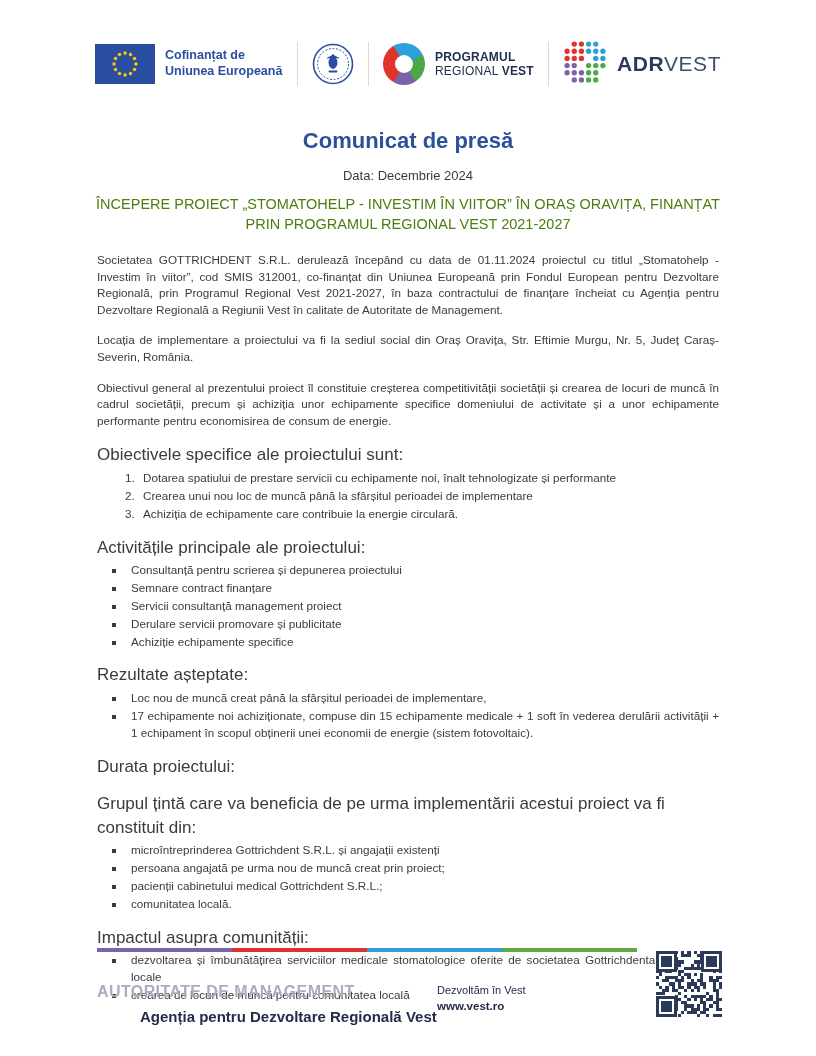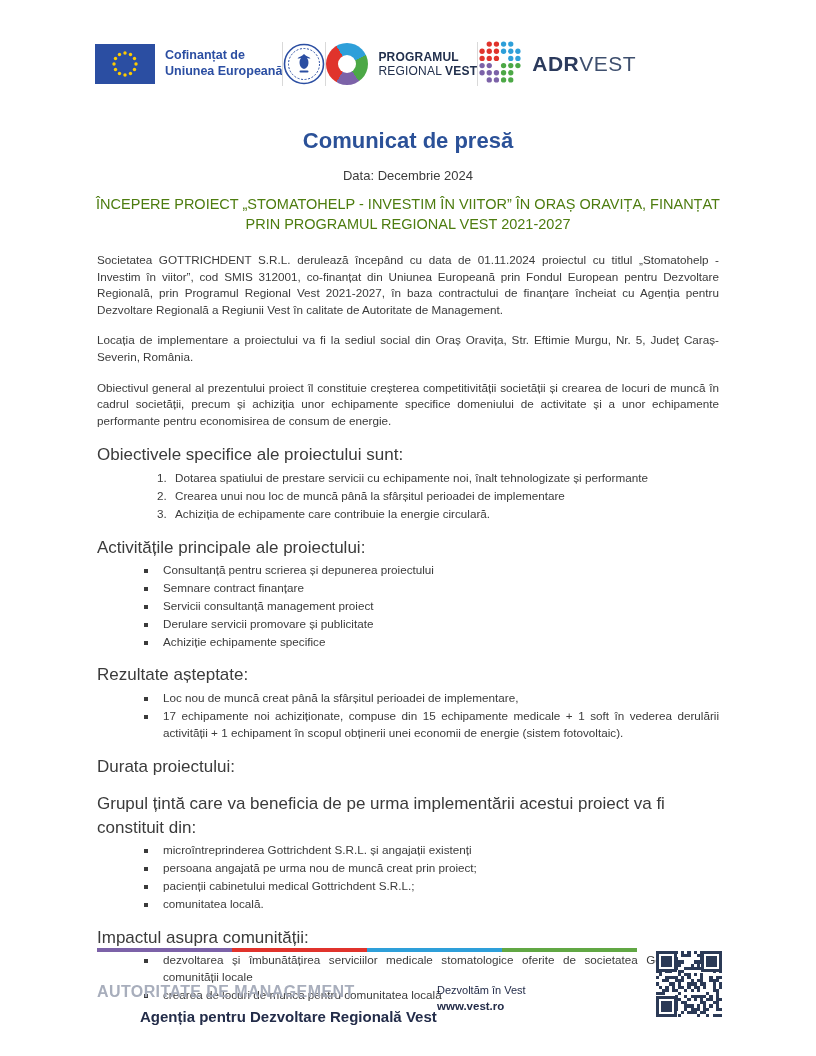--- a/index.html
+++ b/index.html
@@ -3,21 +3,21 @@
 <meta charset="utf-8">
 <style>
   html,body{margin:0;padding:0;}
   body{
     width:816px;height:1056px;position:relative;background:#ffffff;
     font-family:"Liberation Sans", sans-serif;color:#3b3b3b;overflow:hidden;
   }
   
   .header-row{
     position:absolute;top:34px;left:95px;width:626px;height:60px;
-    display:flex;align-items:center;justify-content:flex-start;
+    display:flex;align-items:center;justify-content:space-between;
   }
   .logo-group{display:flex;align-items:center;gap:10px;}
   .sep{width:1px;height:44px;background:#d9d9d9;}
   .eu-flag{width:60px;height:40px;background:#2B4EA2;position:relative;flex:none;}
   .eu-text{font-size:12.5px;font-weight:bold;color:#2B4EA2;line-height:1.25;}
   .gov-seal{width:42px;height:42px;flex:none;}
   .prv-swirl{
     width:42px;height:42px;border-radius:50%;flex:none;position:relative;
     background:conic-gradient(from -30deg,#2E9FD9 0 95deg,#4CA846 95deg 175deg,#7C62A8 175deg 240deg,#E0332C 240deg 360deg);
   }
@@ -47,21 +47,21 @@
   .body-col{position:absolute;top:252px;left:97px;width:622px;}
   .body-col p{
     font-size:11.7px;line-height:1.42;margin:0 0 14px;text-align:justify;color:#3b3b3b;
   }
   .section{margin-top:13px;}
   .section-heading{font-size:17px;line-height:1.42;color:#3b3b3b;}
   .section ol{margin:2px 0 0;padding-left:41px;}
   .section ul{margin:2px 0 0;padding-left:29px;list-style:square;}
   .section li{
     font-size:11.7px;line-height:1.45;color:#3b3b3b;padding-left:5px;
-    margin-bottom:1px;text-align:justify;margin-left:32px;
+    margin-bottom:1px;text-align:justify;
   }
   
   .footer-bar{position:absolute;left:97px;top:948px;width:540px;height:4px;display:flex;}
   .footer-bar div{flex:1;}
   .footer-left{position:absolute;left:97px;top:983px;}
   .authority-label{font-size:16px;font-weight:bold;color:#A8AEBC;letter-spacing:.4px;}
   .authority-name{font-size:15px;font-weight:bold;color:#232C49;margin-top:7px;margin-left:43px;}
   .footer-right{position:absolute;left:437px;top:984px;width:195px;text-align:left;}
   .slogan{font-size:11px;color:#232C49;}
   .website{font-size:11.5px;font-weight:bold;color:#232C49;margin-top:4px;}

